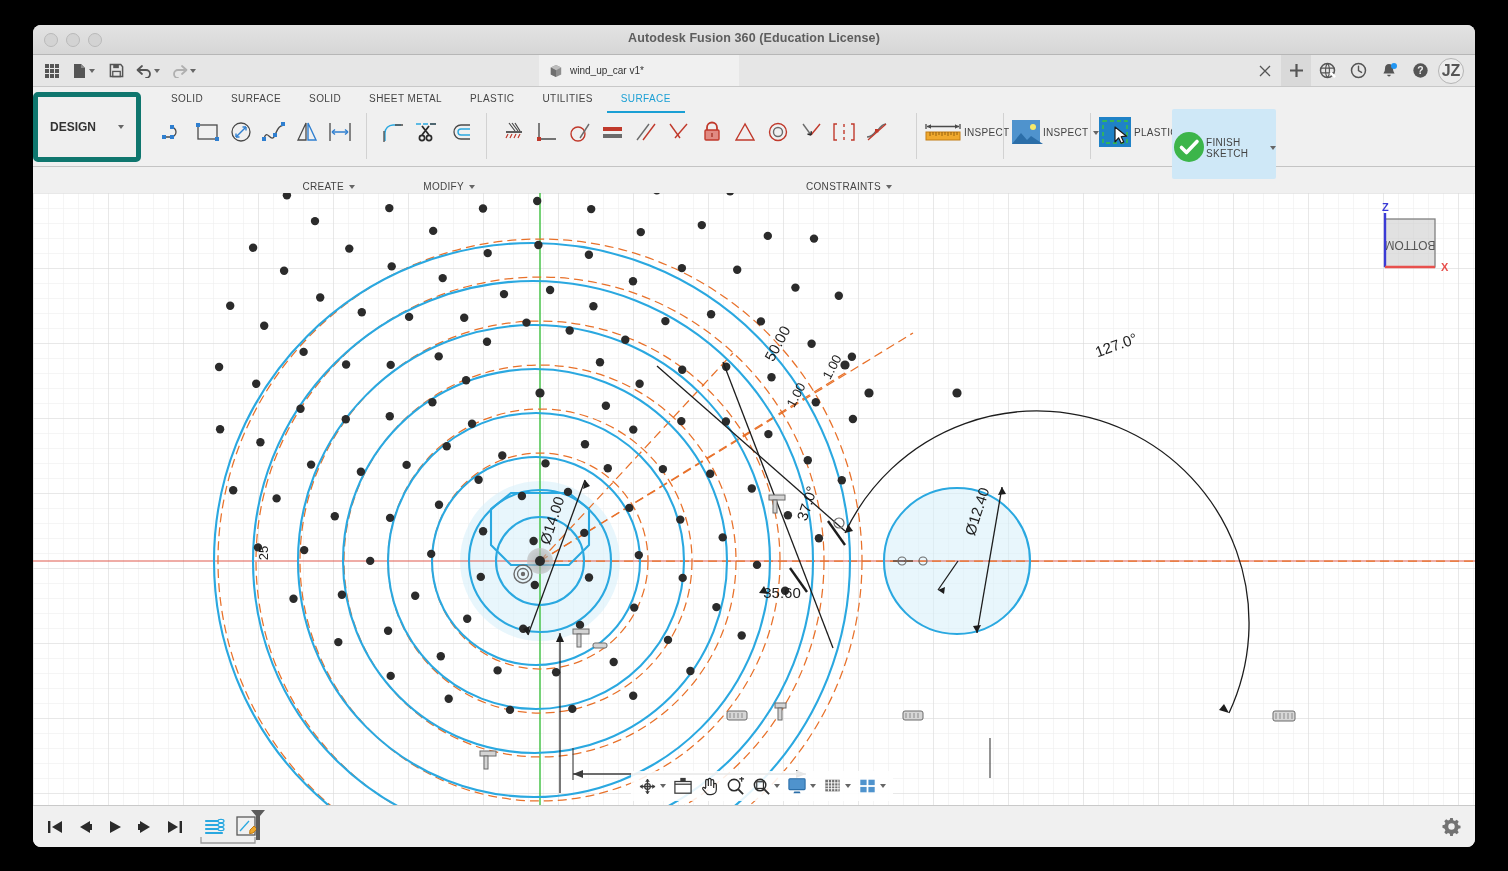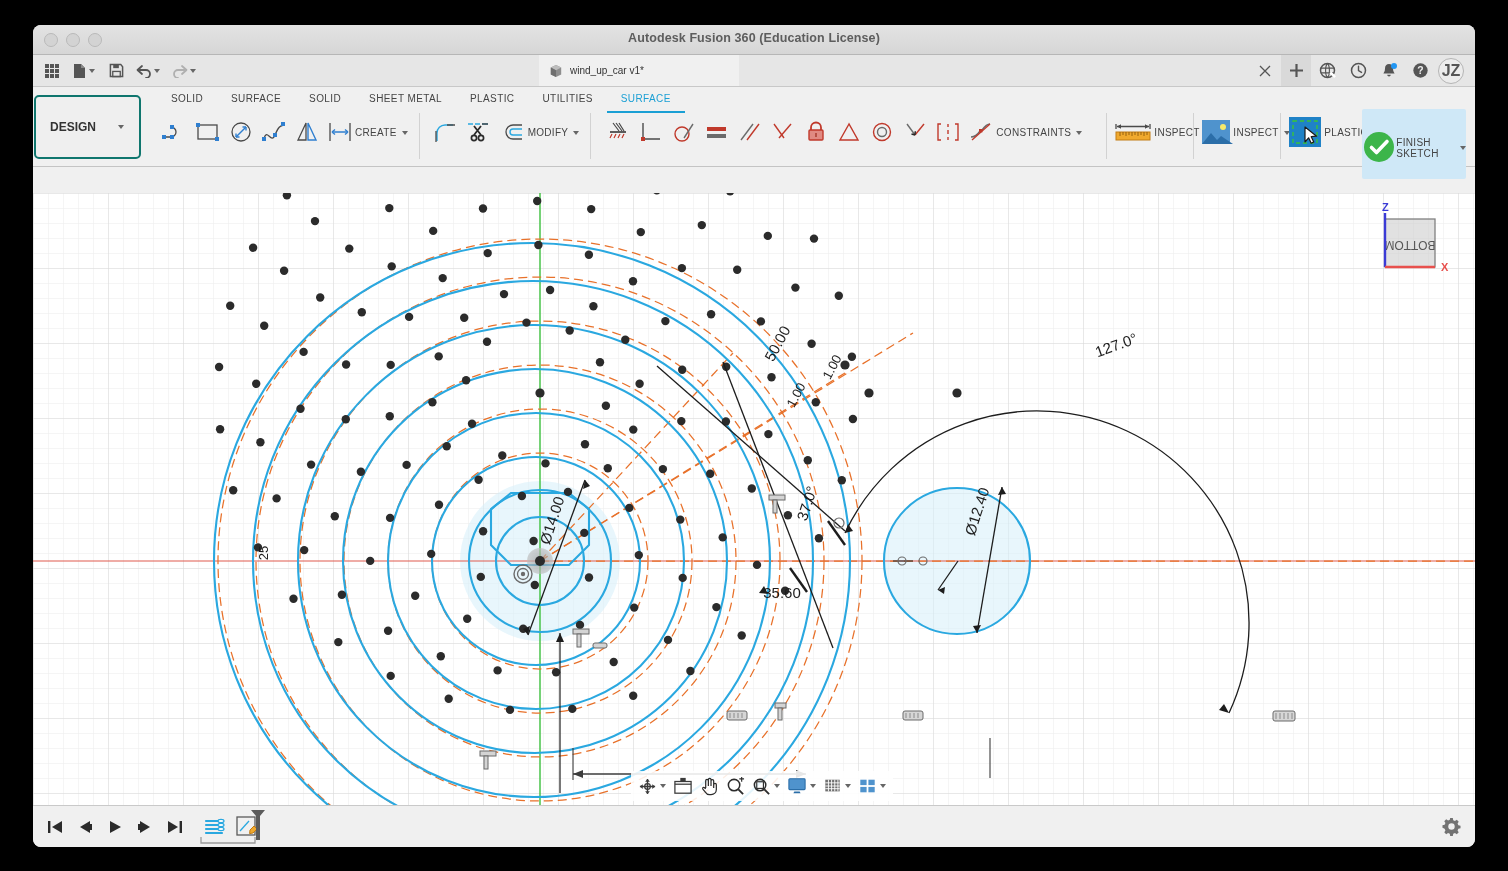--- a/index.html
+++ b/index.html
@@ -30,28 +30,28 @@
   .cube{width:14px;height:14px;position:relative;display:inline-block;}
   .qaright{display:flex;align-items:center;gap:1px;padding-right:9px;height:100%;}
   .iconbtn{width:30px;height:31px;display:flex;align-items:center;justify-content:center;color:#555;}
   .iconbtn.active{background:#d9d9d9;}
   .avatar{width:24px;height:24px;border-radius:50%;border:1px solid #b5b5b5;background:#ececec;
           display:flex;align-items:center;justify-content:center;font-size:16px;color:#555;font-weight:bold;}
 
   
   .ribbon{height:79px;background:#f0f0f0;border-bottom:1px solid #c4c4c4;position:relative;display:flex;}
   .designbox{width:108px;display:flex;align-items:center;justify-content:center;}
-  .designbtn{width:103px;height:60px;border:2px solid #0f766e;border-radius:5px;background:#efefef;
+  .designbtn{width:103px;height:60px;border:5px solid #0f766e;border-radius:5px;background:#efefef;
              display:flex;align-items:center;justify-content:center;font-size:12px;font-weight:bold;color:#333;gap:20px;}
   .ribbonmain{flex:1;position:relative;}
   .tabs{position:absolute;top:0;left:16px;display:flex;gap:0;}
   .tab{font-size:10px;color:#444;padding:6px 14px 7px;letter-spacing:.4px;}
   .tab.sel{color:#1a9fd4;border-bottom:2.5px solid #1a9fd4;font-weight:normal;}
   .groups{position:absolute;top:26px;left:0;right:0;display:flex;align-items:flex-start;}
-  .group{display:flex;flex-direction:row;align-items:center;position:relative;padding:0 6px;}
+  .group{display:flex;flex-direction:column;align-items:flex-end;position:relative;padding:0 6px;gap:29px;}
   .grow{display:flex;align-items:center;gap:2px;height:38px;}
   .gname{font-size:10px;color:#444;letter-spacing:.3px;margin-top:1px;display:flex;align-items:center;gap:3px;}
   .tool{width:31px;height:33px;display:flex;align-items:center;justify-content:center;}
   .vsep{width:1px;height:46px;background:#d2d2d2;margin:0 5px;align-self:flex-start;}
   .bigtool{display:flex;align-items:center;width:76px;}
   .bigtool .ic{height:38px;display:flex;align-items:center;justify-content:center;}
   .finish{background:#cfe8f7;height:64px;justify-content:center;border-radius:2px;}
   .selbtn .ic{}
 
   

